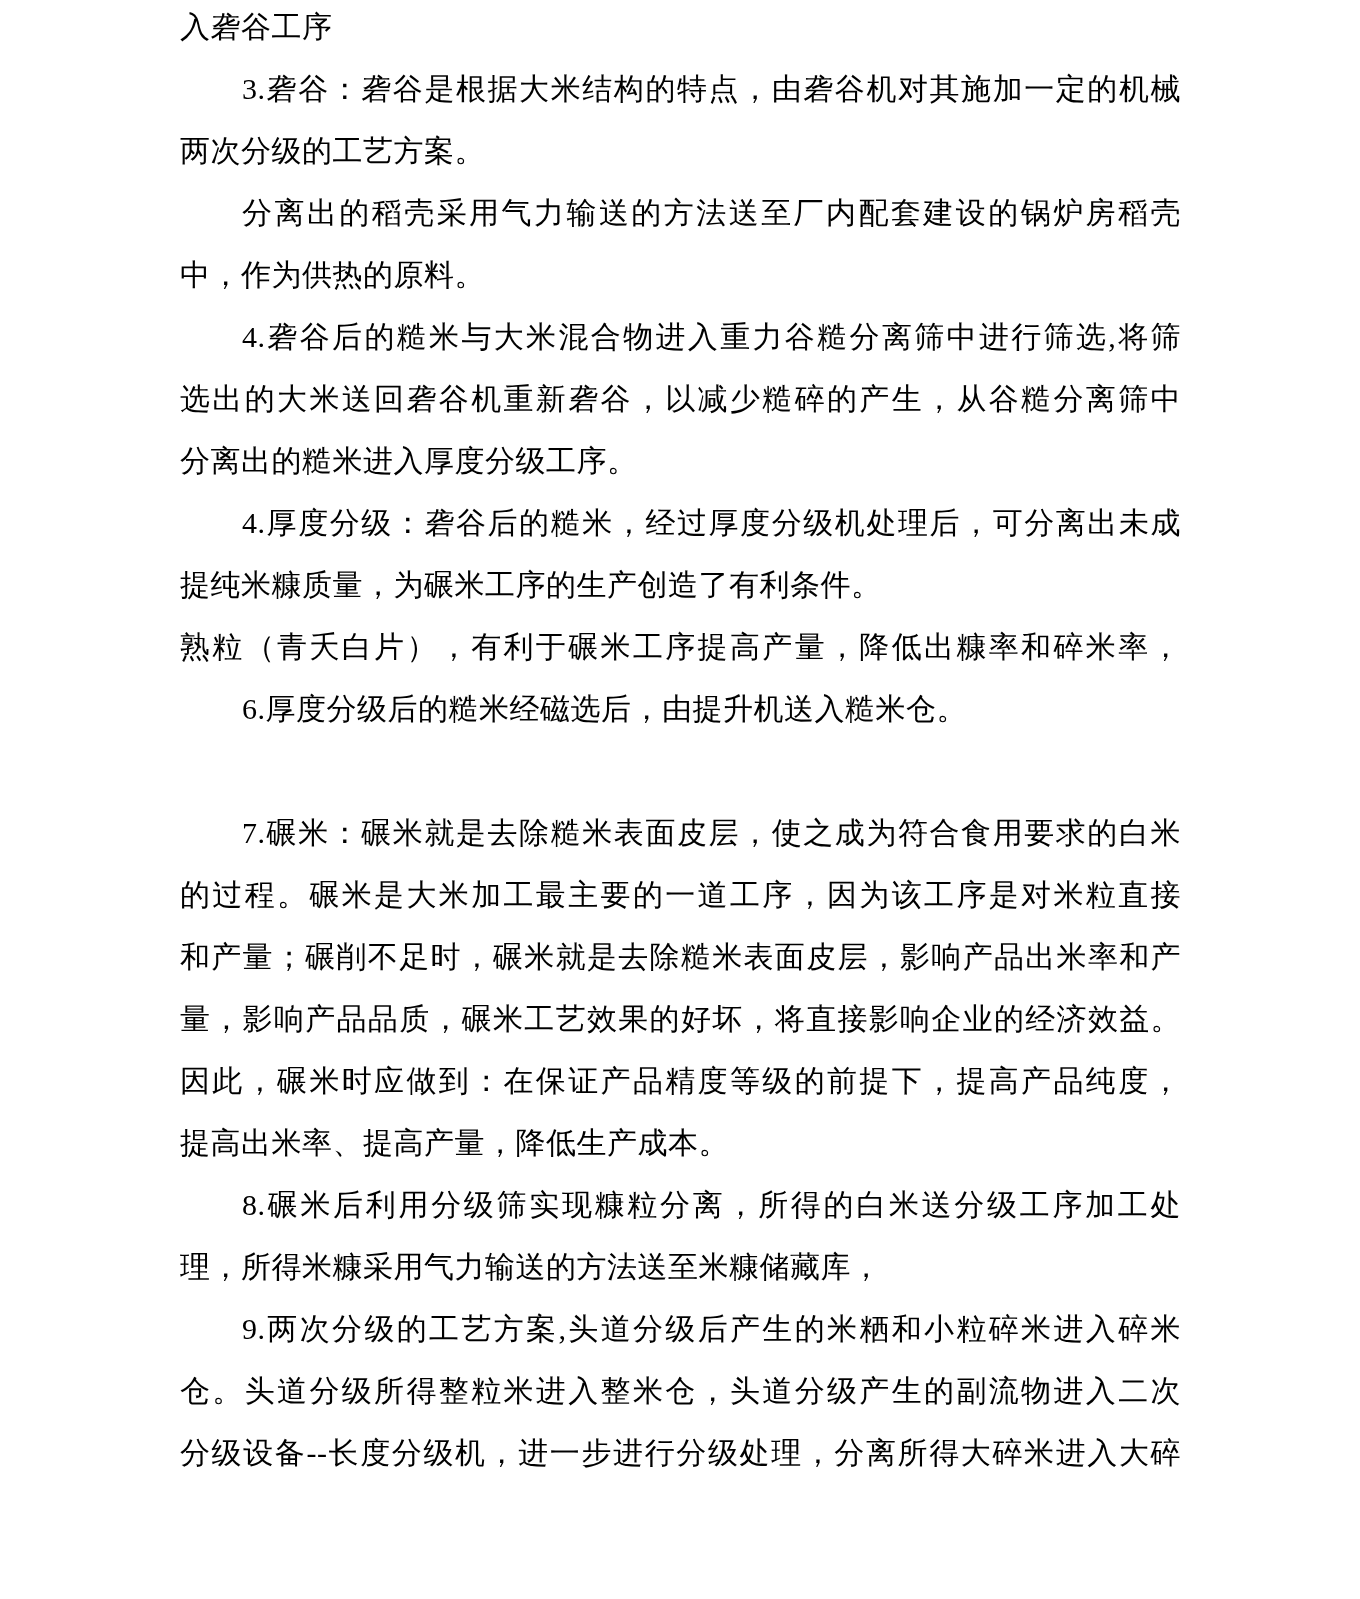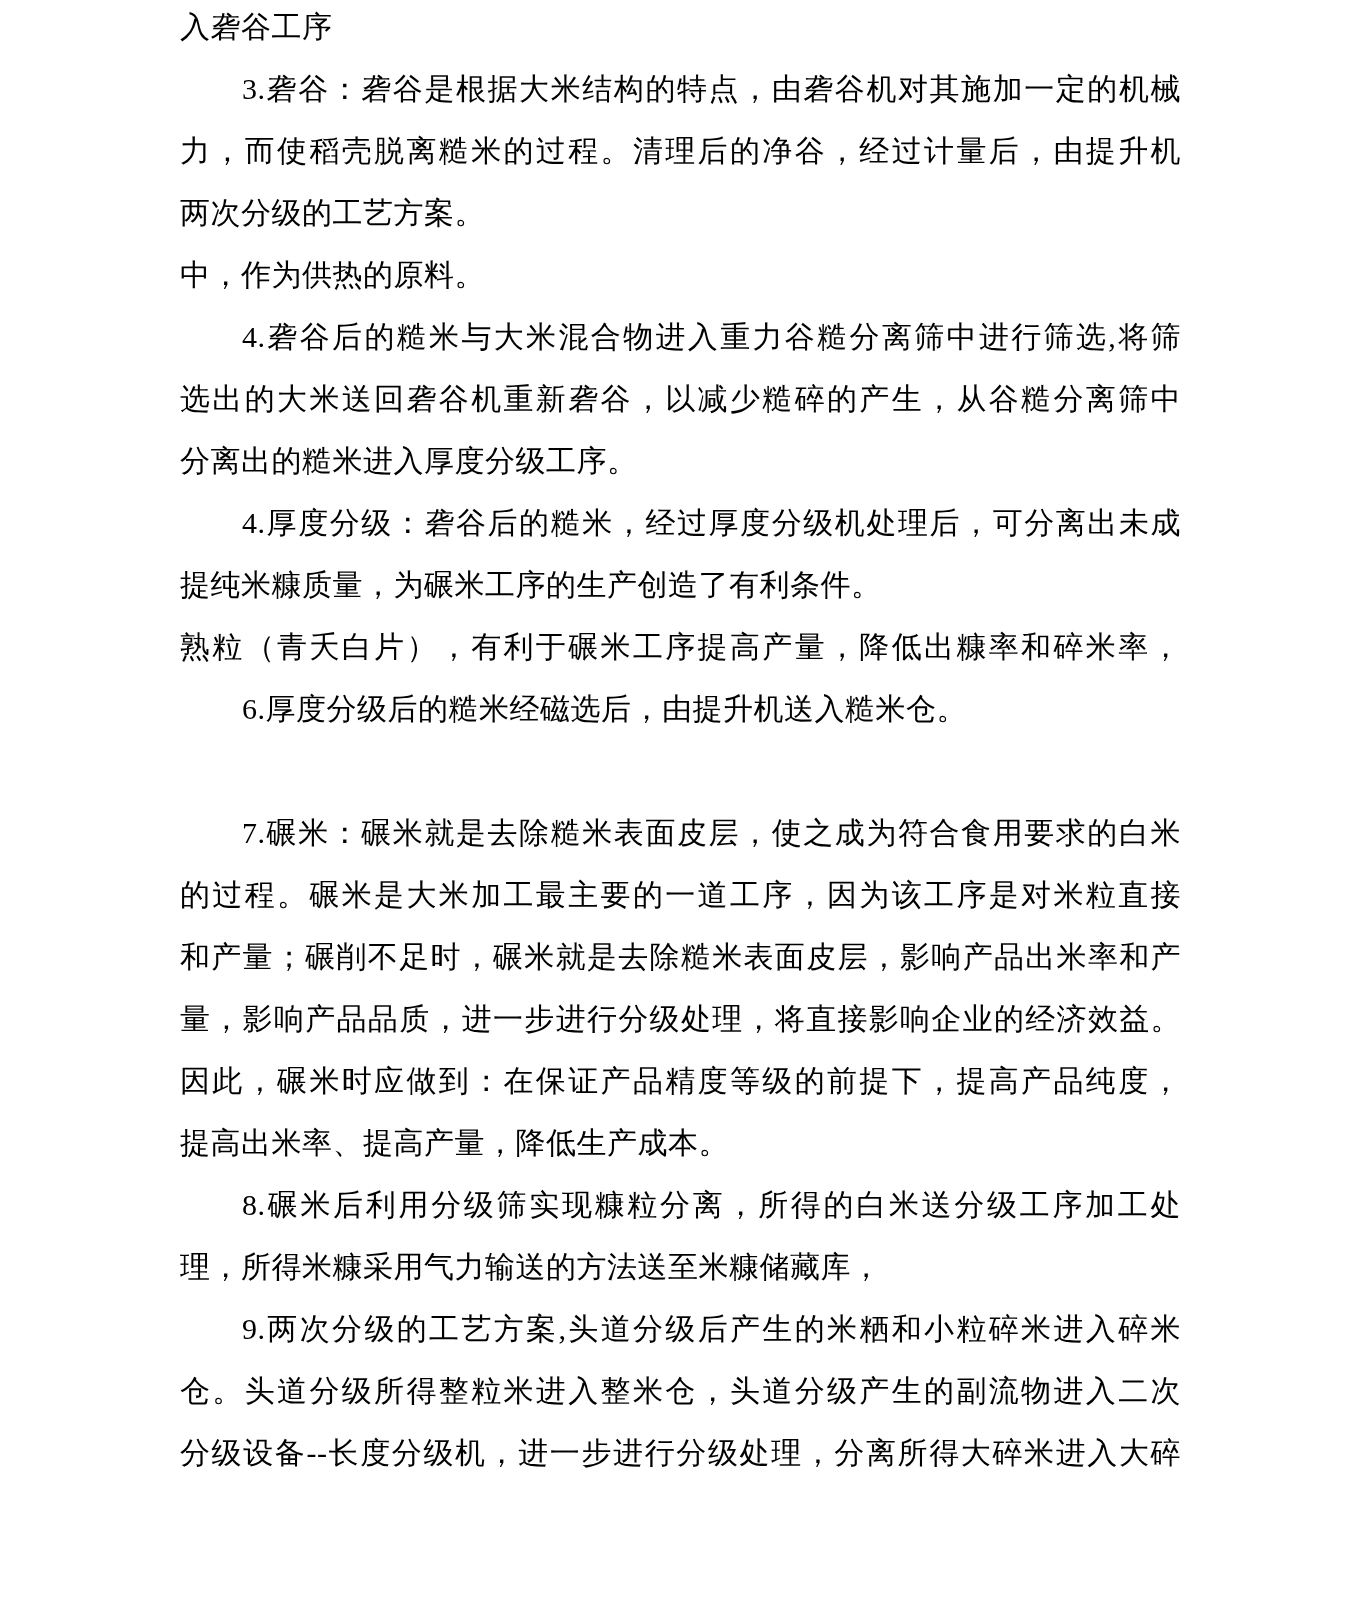--- a/index.html
+++ b/index.html
@@ -38,35 +38,35 @@
   .row.blank {
     
   }
 </style>
 </head>
 <body>
 
 <div class="page">
     <div class="row">入砻谷工序</div>
     <div class="row indent full">3.砻谷：砻谷是根据大米结构的特点，由砻谷机对其施加一定的机械</div>
-    <div class="row full">力，而使稻壳脱离糙米的过程。清理后的净谷，经过计量后，由提升机</div>
     <div class="row">两次分级的工艺方案。</div>
+    <div class="row indent full">分离出的稻壳采用气力输送的方法送至厂内配套建设的锅炉房稻壳</div>
     <div class="row">中，作为供热的原料。</div>
     <div class="row indent full">4.砻谷后的糙米与大米混合物进入重力谷糙分离筛中进行筛选,将筛</div>
     <div class="row full">选出的大米送回砻谷机重新砻谷，以减少糙碎的产生，从谷糙分离筛中</div>
     <div class="row">分离出的糙米进入厚度分级工序。</div>
     <div class="row indent full">4.厚度分级：砻谷后的糙米，经过厚度分级机处理后，可分离出未成</div>
     <div class="row">提纯米糠质量，为碾米工序的生产创造了有利条件。</div>
     <div class="row full">熟粒（青夭白片），有利于碾米工序提高产量，降低出糠率和碎米率，</div>
     <div class="row indent">6.厚度分级后的糙米经磁选后，由提升机送入糙米仓。</div>
     <div class="row blank"></div>
     <div class="row indent full">7.碾米：碾米就是去除糙米表面皮层，使之成为符合食用要求的白米</div>
     <div class="row full">的过程。碾米是大米加工最主要的一道工序，因为该工序是对米粒直接</div>
     <div class="row full">和产量；碾削不足时，碾米就是去除糙米表面皮层，影响产品出米率和产</div>
-    <div class="row full">量，影响产品品质，进一步进行分级处理，将直接影响企业的经济效益。</div>
+    <div class="row full">量，影响产品品质，碾米工艺效果的好坏，将直接影响企业的经济效益。</div>
     <div class="row full">因此，碾米时应做到：在保证产品精度等级的前提下，提高产品纯度，</div>
     <div class="row">提高出米率、提高产量，降低生产成本。</div>
     <div class="row indent full">8.碾米后利用分级筛实现糠粒分离，所得的白米送分级工序加工处</div>
     <div class="row">理，所得米糠采用气力输送的方法送至米糠储藏库，</div>
     <div class="row indent full">9.两次分级的工艺方案,头道分级后产生的米粞和小粒碎米进入碎米</div>
     <div class="row full">仓。头道分级所得整粒米进入整米仓，头道分级产生的副流物进入二次</div>
     <div class="row full">分级设备--长度分级机，进一步进行分级处理，分离所得大碎米进入大碎</div>
   </div>
 
 </body></html>

